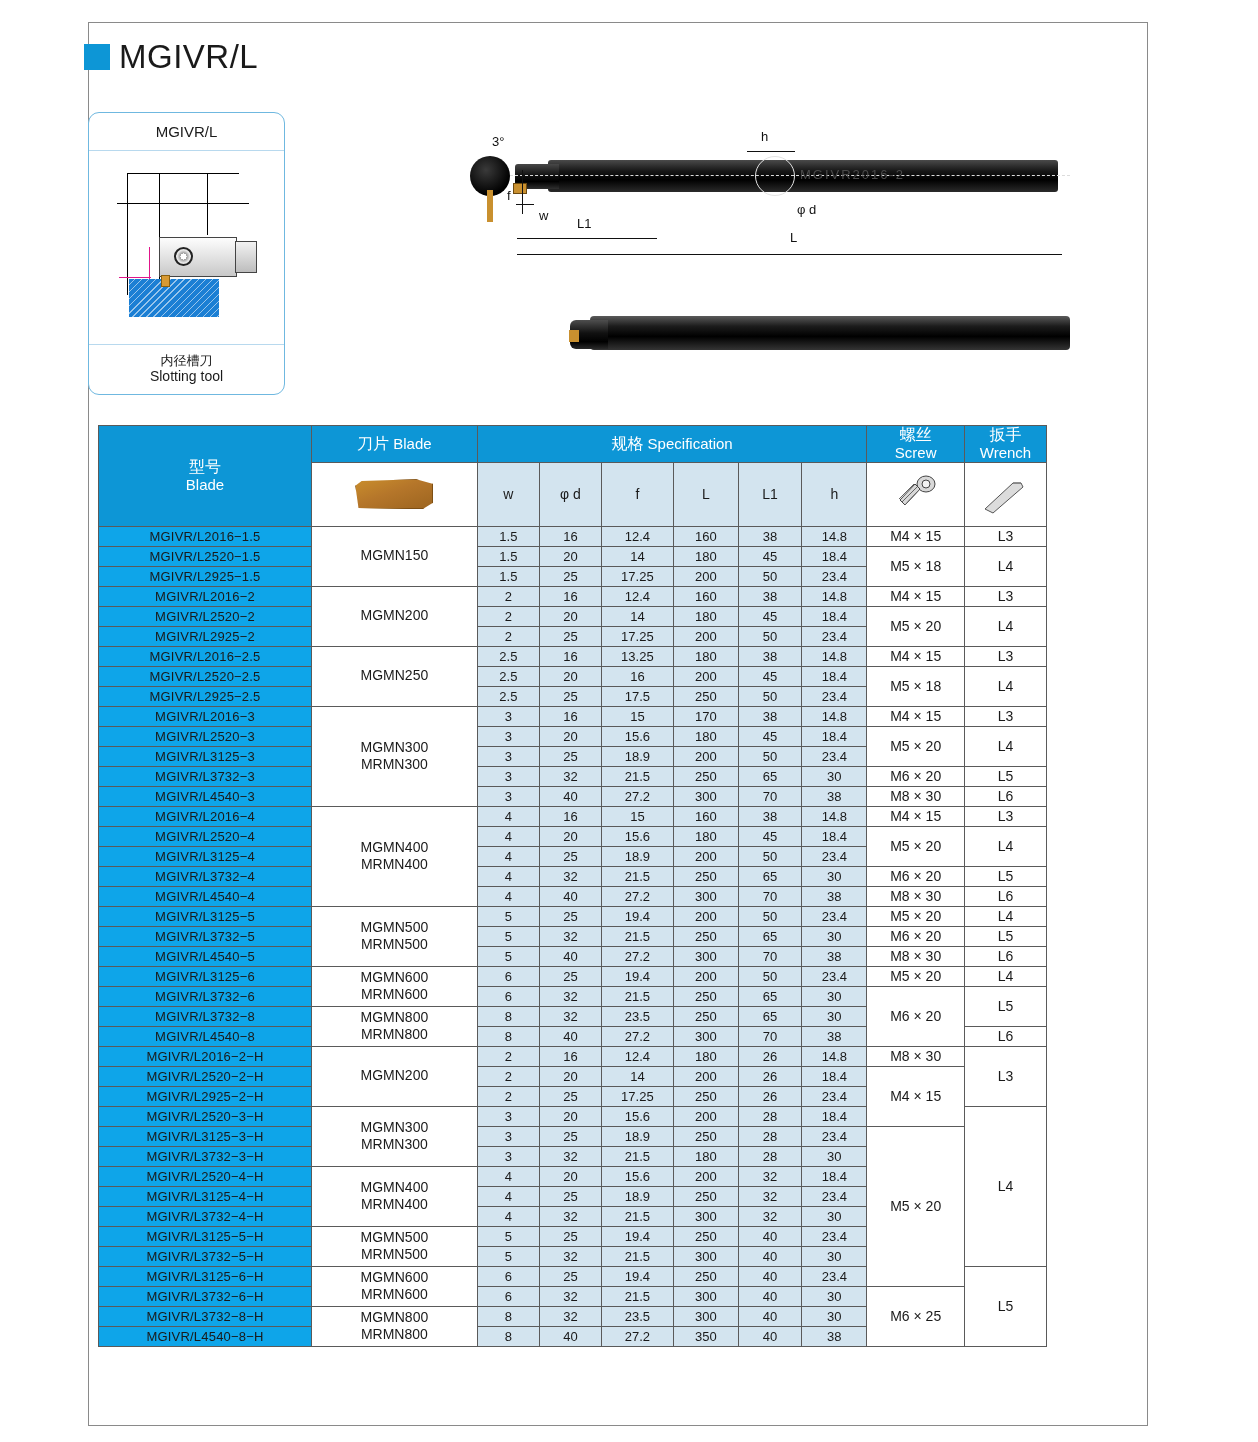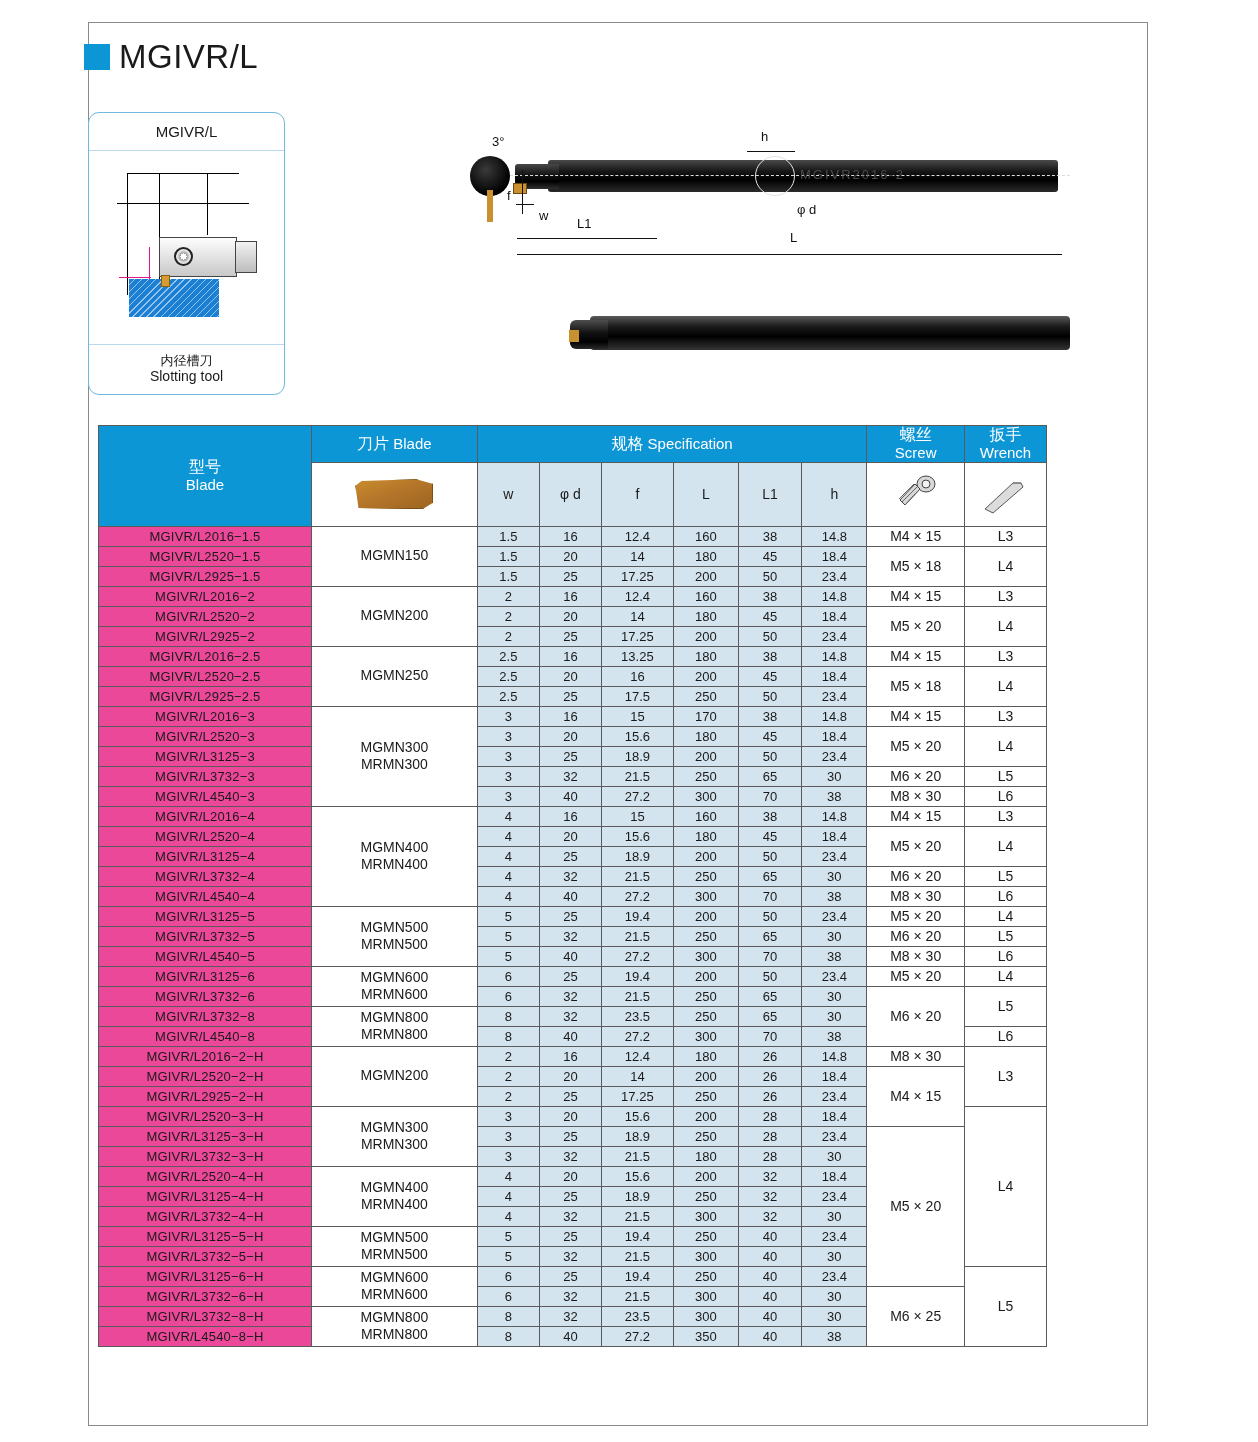--- a/index.html
+++ b/index.html
@@ -157,21 +157,21 @@
     font-weight:400;
   }
   .hblue {
     background:#0d96d6; color:#ffffff; font-size:15px; line-height:1.15;
   }
   .hblue .cn { font-size:16px; }
   .hblue .en { font-size:15px; }
   .hsub { background:#d3e4ef; height:64px; font-size:14px; }
   .hwhite { background:#ffffff; height:64px; }
   td.typecell {
-    background:#ec4899; height:20px; font-size:13px; letter-spacing:.2px;margin-top:32px;
+    background:#0ea5e9; height:20px; font-size:13px; letter-spacing:.2px;margin-top:32px;
   }
   td.num { background:#d3e4ef; height:20px; font-size:13px; }
   td.bladecell { background:#ffffff; font-size:14px; line-height:1.25; }
   td.screwcell, td.wrenchcell { background:#ffffff; font-size:14px; }
 
   .blade-chip {
     width:78px; height:30px; margin:0 auto;
     background:linear-gradient(160deg,#c98d2c 0%,#b5762a 45%,#9d6520 100%);
     border:1px solid #7d4f14;
     clip-path: polygon(0 22%, 8% 6%, 78% 0, 100% 16%, 100% 78%, 86% 100%, 4% 96%);

